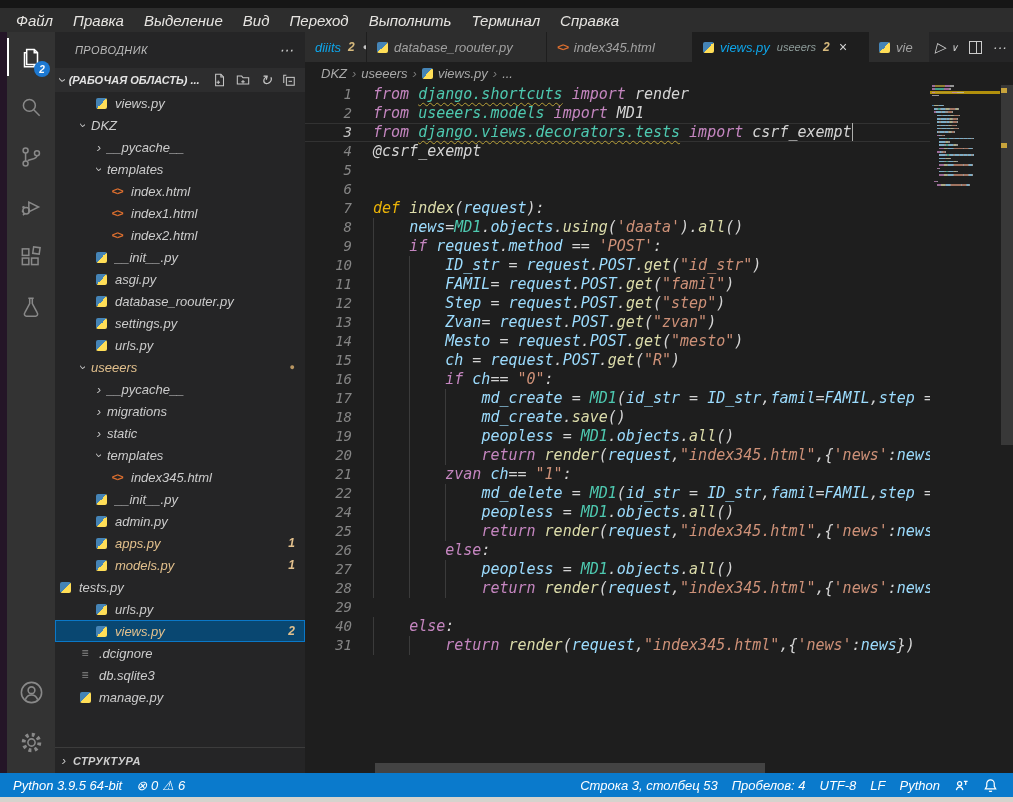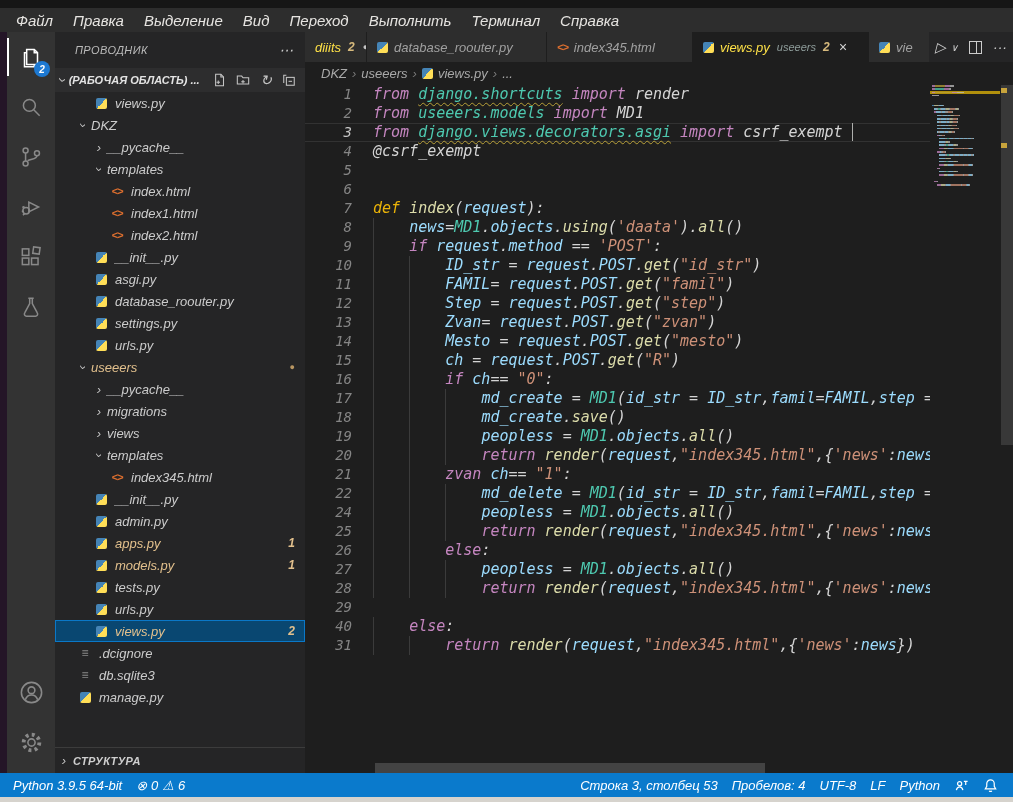--- a/index.html
+++ b/index.html
@@ -47,21 +47,21 @@
   #outline-row{position:absolute;left:0;right:0;bottom:0;height:25px;border-top:1px solid #3c3c3c;display:flex;align-items:center;background:#252526;}
   #outline-row .arrow{width:18px;text-align:center;color:#c5c5c5;font-size:13px;}
   #outline-label{font-size:11px;font-weight:bold;color:#cfcfcf;letter-spacing:.4px;}
   
   #editor{left:305px;top:32px;width:708px;height:741px;background:#1e1e1e;}
   #tabbar{position:absolute;left:0;top:0;right:0;height:30px;background:#252526;display:flex;}
   .tab{height:30px;background:#2d2d2d;display:flex;align-items:center;padding:0 10px;box-sizing:border-box;
        border-right:1px solid #1e1e1e;font-size:13px;color:#a0a0a0;white-space:nowrap;overflow:hidden;flex:none;}
   .tab .ficon{margin-right:6px;flex:none;display:flex;}
   .tab.active{background:#1e1e1e;}
-  .tab .tlabel.gold{color:#fde047;}
+  .tab .tlabel.gold{color:#0ea5e9;}
   .tab .tdesc{margin-left:7px;font-size:11px;color:#8f9d9b;}
   .tab .tbadge{margin-left:7px;color:#d7ba7d;font-weight:bold;font-size:12px;}
   .tab .tdot{margin-left:8px;color:#c4c4c4;font-size:9px;}
   .tab .tclose{margin-left:9px;color:#d4d4d4;font-size:14px;}
   #editor-actions{position:absolute;right:6px;top:0;height:30px;display:flex;align-items:center;gap:11px;padding-left:6px;background:#252526;}
   .ea{color:#cccccc;font-size:14px;display:flex;align-items:center;}
   .ea-chev{font-size:10px;margin-left:-6px;}
   .ic-split{width:11px;height:11px;border:1px solid #ccc;position:relative;}
   .ic-split::after{content:"";position:absolute;left:50%;top:0;bottom:0;width:1px;background:#ccc;}
   #breadcrumb{position:absolute;left:0;top:30px;right:0;height:22px;display:flex;align-items:center;padding-left:16px;font-size:13px;color:#a9a9a9;gap:5px;}
@@ -292,21 +292,21 @@
         <div class="trow" style="padding-left: 36px;">
           <span class="arrow">›</span>
           <span class="tlabel">__pycache__</span>
         </div>
         <div class="trow" style="padding-left: 36px;">
           <span class="arrow">›</span>
           <span class="tlabel">migrations</span>
         </div>
         <div class="trow" style="padding-left: 36px;">
           <span class="arrow">›</span>
-          <span class="tlabel">views</span>
+          <span class="tlabel">static</span>
         </div>
         <div class="trow" style="padding-left: 36px;">
           <span class="arrow exp">›</span>
           <span class="tlabel">templates</span>
         </div>
         <div class="trow" style="padding-left: 52px;">
           <span style="width: 2px;"></span>
           <span class="ficon">
             <span class="ic-html">&lt;&gt;</span>
           </span>
@@ -335,21 +335,21 @@
           <span class="tbadge">1</span>
         </div>
         <div class="trow gold" style="padding-left: 36px;">
           <span style="width: 2px;"></span>
           <span class="ficon">
             <span class="ic-py"></span>
           </span>
           <span class="tlabel">models.py</span>
           <span class="tbadge">1</span>
         </div>
-        <div class="trow" style="padding-left: 36px;">
+        <div class="trow" style="">
           <span style="width: 2px;"></span>
           <span class="ficon">
             <span class="ic-py"></span>
           </span>
           <span class="tlabel">tests.py</span>
         </div>
         <div class="trow" style="padding-left: 36px;">
           <span style="width: 2px;"></span>
           <span class="ficon">
             <span class="ic-py"></span>
@@ -443,21 +443,21 @@
         <span class="ficon">
           <span class="ic-py"></span>
         </span>
         <span class="bc-item">views.py</span>
         <span class="bc-sep">›</span>
         <span class="bc-item">...</span>
       </div>
     <div id="code">
         <div class="cl"><span class="num">1</span><span class="txt"><span class="c-k">from </span><span class="c-m c-sq">django.shortcuts</span><span class="c-k"> import </span><span class="c-p">render</span></span></div>
         <div class="cl"><span class="num">2</span><span class="txt"><span class="c-k">from </span><span class="c-m">useeers.models</span><span class="c-k"> import </span><span class="c-p">MD1</span></span></div>
-        <div class="cl current"><span class="num">3</span><span class="txt"><span class="c-k">from </span><span class="c-m c-sq">django.views.decorators.asgi</span><span class="c-k"> import </span><span class="c-p">csrf_exempt</span><span id="cursor" style="left: 478.59px; top: 0px;"></span></span></div>
+        <div class="cl current"><span class="num">3</span><span class="txt"><span class="c-k">from </span><span class="c-m c-sq">django.views.decorators.tests</span><span class="c-k"> import </span><span class="c-p">csrf_exempt</span><span id="cursor" style="left: 478.59px; top: 0px;"></span></span></div>
         <div class="cl"><span class="num">4</span><span class="txt"><span class="c-p">@csrf_exempt</span></span></div>
         <div class="cl"><span class="num">5</span><span class="txt"></span></div>
         <div class="cl"><span class="num">6</span><span class="txt"></span></div>
         <div class="cl"><span class="num">7</span><span class="txt"><span class="c-b">def </span><span class="c-f">index</span><span class="c-p">(</span><span class="c-v">request</span><span class="c-p">):</span></span></div>
         <div class="cl"><span class="num">8</span><span class="txt"><span class="guide" style="left: 0px;"></span><span class="c-p">    </span><span class="c-v">news</span><span class="c-p">=</span><span class="c-t">MD1</span><span class="c-p">.</span><span class="c-v">objects</span><span class="c-p">.</span><span class="c-f">using</span><span class="c-p">(</span><span class="c-s">'daata'</span><span class="c-p">).</span><span class="c-f">all</span><span class="c-p">()</span></span></div>
         <div class="cl"><span class="num">9</span><span class="txt"><span class="guide" style="left: 0px;"></span><span class="c-p">    </span><span class="c-k">if </span><span class="c-v">request</span><span class="c-p">.</span><span class="c-v">method</span><span class="c-p"> == </span><span class="c-s">'POST'</span><span class="c-p">:</span></span></div>
         <div class="cl"><span class="num">10</span><span class="txt"><span class="guide" style="left: 0px;"></span><span class="guide" style="left: 36.12px;"></span><span class="c-p">        </span><span class="c-v">ID_str</span><span class="c-p"> = </span><span class="c-v">request</span><span class="c-p">.</span><span class="c-v">POST</span><span class="c-p">.</span><span class="c-f">get</span><span class="c-p">(</span><span class="c-s">"id_str"</span><span class="c-p">)</span></span></div>
         <div class="cl"><span class="num">11</span><span class="txt"><span class="guide" style="left: 0px;"></span><span class="guide" style="left: 36.12px;"></span><span class="c-p">        </span><span class="c-v">FAMIL</span><span class="c-p">= </span><span class="c-v">request</span><span class="c-p">.</span><span class="c-v">POST</span><span class="c-p">.</span><span class="c-f">get</span><span class="c-p">(</span><span class="c-s">"famil"</span><span class="c-p">)</span></span></div>
         <div class="cl"><span class="num">12</span><span class="txt"><span class="guide" style="left: 0px;"></span><span class="guide" style="left: 36.12px;"></span><span class="c-p">        </span><span class="c-v">Step</span><span class="c-p"> = </span><span class="c-v">request</span><span class="c-p">.</span><span class="c-v">POST</span><span class="c-p">.</span><span class="c-f">get</span><span class="c-p">(</span><span class="c-s">"step"</span><span class="c-p">)</span></span></div>
         <div class="cl"><span class="num">13</span><span class="txt"><span class="guide" style="left: 0px;"></span><span class="guide" style="left: 36.12px;"></span><span class="c-p">        </span><span class="c-v">Zvan</span><span class="c-p">= </span><span class="c-v">request</span><span class="c-p">.</span><span class="c-v">POST</span><span class="c-p">.</span><span class="c-f">get</span><span class="c-p">(</span><span class="c-s">"zvan"</span><span class="c-p">)</span></span></div>

